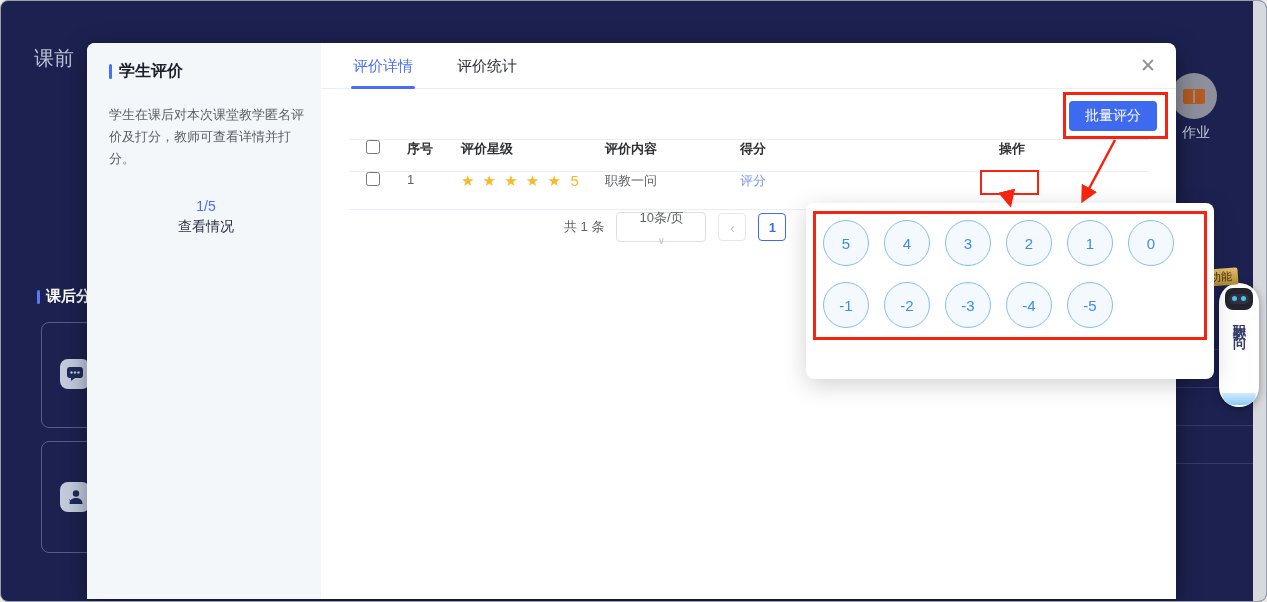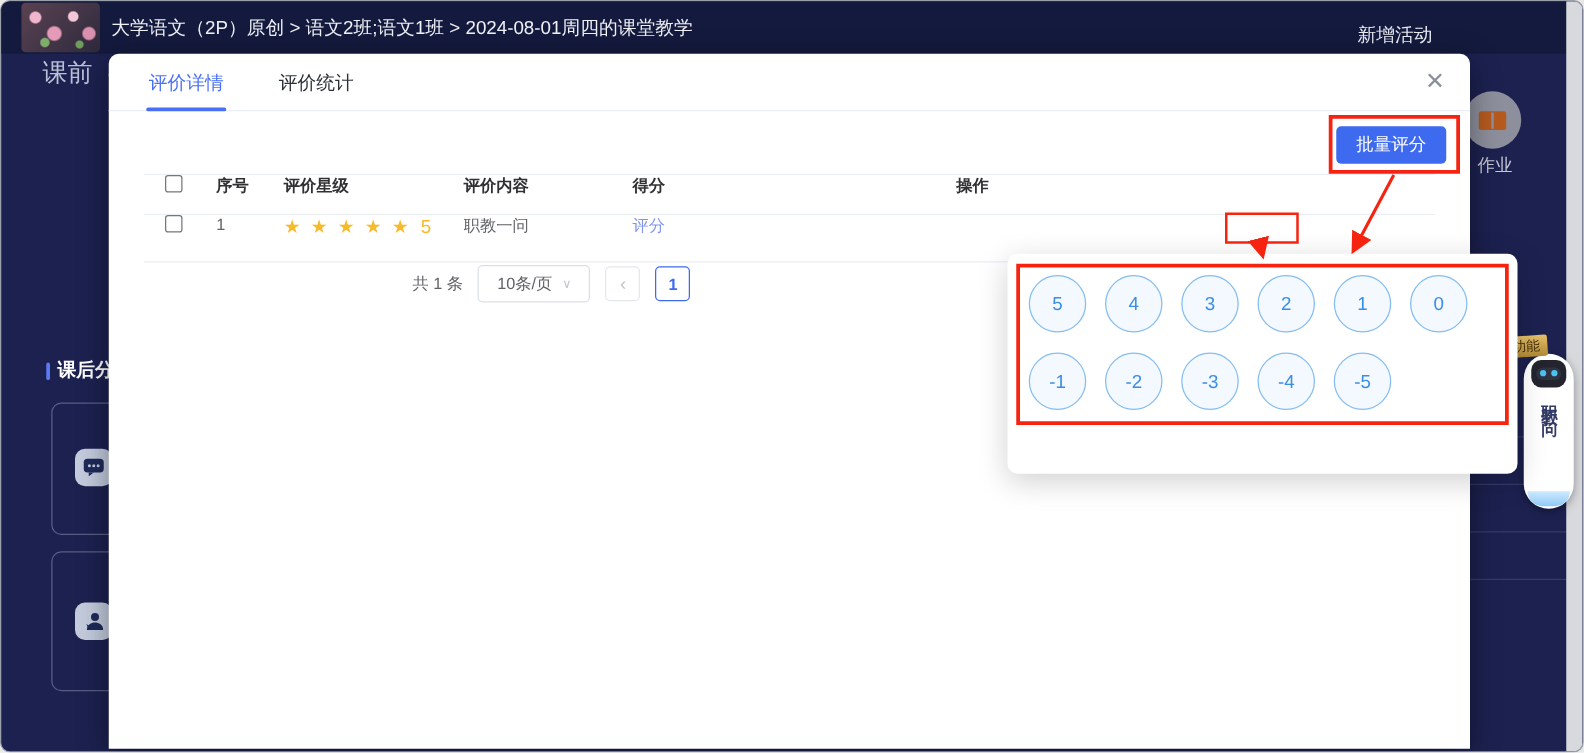--- a/index.html
+++ b/index.html
@@ -75,21 +75,21 @@
   .col-index { width:56px; padding-left:10px; }
   .col-stars { width:146px; padding-left:8px; }
   .col-content { width:135px; padding-left:6px; }
   .col-score { width:259px; padding-left:6px; }
   .col-action { flex:1; padding-left:6px; }
   .stars { color:#f7ba2a; font-size:15px; letter-spacing:2px; }
   .star-val { color:#f7ba2a; margin-left:4px; letter-spacing:0; }
   .score-link { color:#7f95ea; cursor:pointer; }
   
   .pagination { position:absolute; left:243px; top:169px; display:flex; align-items:center; gap:12px; font-size:13px; color:#606266; }
-  .page-size { width:90px; height:30px; border:1px solid #dcdfe6; border-radius:4px; display:flex; align-items:center; justify-content:center; gap:8px; cursor:pointer; background:#fff; }
+  .page-size { width:90px; height:30px; border:1px solid #dcdfe6; border-radius:4px; display:flex; align-items:center; justify-content:center; gap:8px; cursor:pointer; background:#fff;flex-direction:column; }
   .page-size .chev { color:#c0c4cc; font-size:10px; }
   .pg-btn { width:28px; height:28px; border:1px solid #e4e7ed; border-radius:4px; background:#fff; display:flex; align-items:center; justify-content:center; color:#c0c4cc; font-size:15px; cursor:pointer; }
   .pg-btn.current { border-color:#3e6af0; color:#3e6af0; font-weight:bold; font-size:13px; }
   
   .score-popup { position:absolute; left:805px; top:202px; width:408px; height:176px; background:#fff; border-radius:8px; box-shadow:0 6px 24px rgba(0,0,0,.18); z-index:30; }
   .popup-redbox { position:absolute; left:7px; top:8px; width:394px; height:129px; border:3px solid #f5230f; }
   .score-row { position:absolute; left:17px; display:flex; gap:15px; }
   .score-row.r1 { top:17px; } .score-row.r2 { top:79px; }
   .score-circle { width:46px; height:46px; border-radius:50%; border:1px solid #85bdf0; background:#f3f9fe; color:#3a8ee6; font-size:15px; display:flex; align-items:center; justify-content:center; cursor:pointer; }
   
@@ -98,25 +98,20 @@
   .rb-link { left:979px; top:169px; width:59px; height:25px; border-width:2px; }
   .arrows { position:absolute; left:0; top:0; z-index:50; pointer-events:none; }
   
   .mini-svg { display:block; }
 </style>
 </head>
 <body>
 
 <div id="root">
 
-  <div class="topbar">
-    <div class="thumb"></div>
-    <div class="breadcrumb">大学语文（2P）原创 &gt; 语文2班;语文1班 &gt; 2024-08-01周四的课堂教学</div>
-    <div class="new-activity">新增活动</div>
-  </div>
 
   <div class="pre-class">课前（</div>
   <div class="post-class">
     <span class="bar"></span>
     <span>课后分</span>
   </div>
 
   <div class="bg-card c1">
     <div class="bg-icon">
       <svg class="mini-svg" width="18" height="16" viewBox="0 0 18 16">
@@ -156,20 +151,29 @@
           <i class="r"></i>
         </div>
     </div>
     <div class="assistant-label">职教一问</div>
     <div class="assistant-wave"></div>
   </div>
 
   <div class="scroll-strip"></div>
 
   <div class="modal">
+    <div class="modal-side">
+      <div class="side-title">
+        <span class="bar"></span>
+        <span>学生评价</span>
+      </div>
+      <div class="side-desc">学生在课后对本次课堂教学匿名评价及打分，教师可查看详情并打分。</div>
+      <div class="side-progress">1/5</div>
+      <div class="side-view">查看情况</div>
+    </div>
 
     <div class="modal-main">
       <div class="tabs">
         <div class="tab active">评价详情</div>
         <div class="tab">评价统计</div>
       </div>
       <div class="close-btn">✕</div>
       <button class="batch-btn">批量评分</button>
 
       <div class="table">

